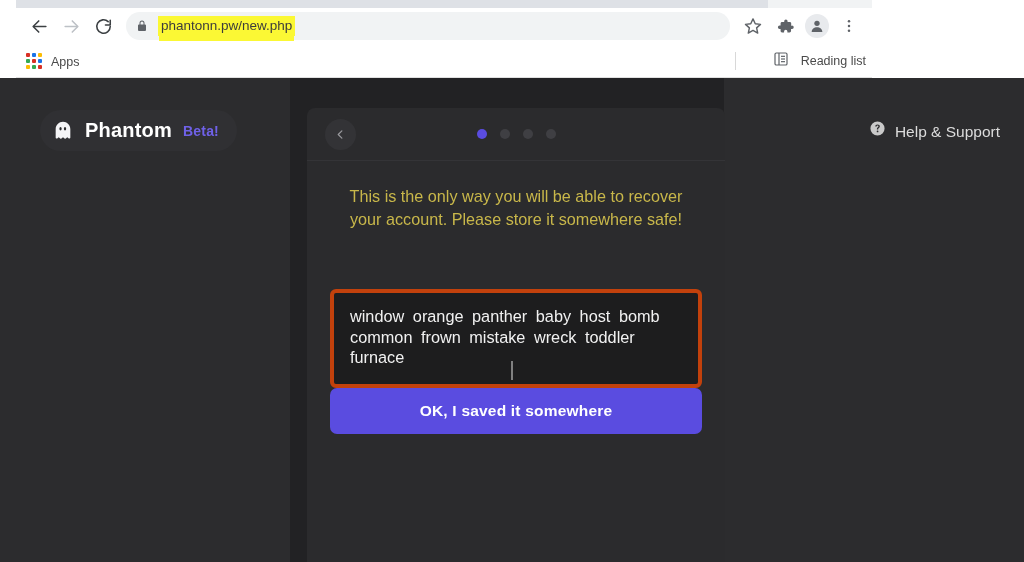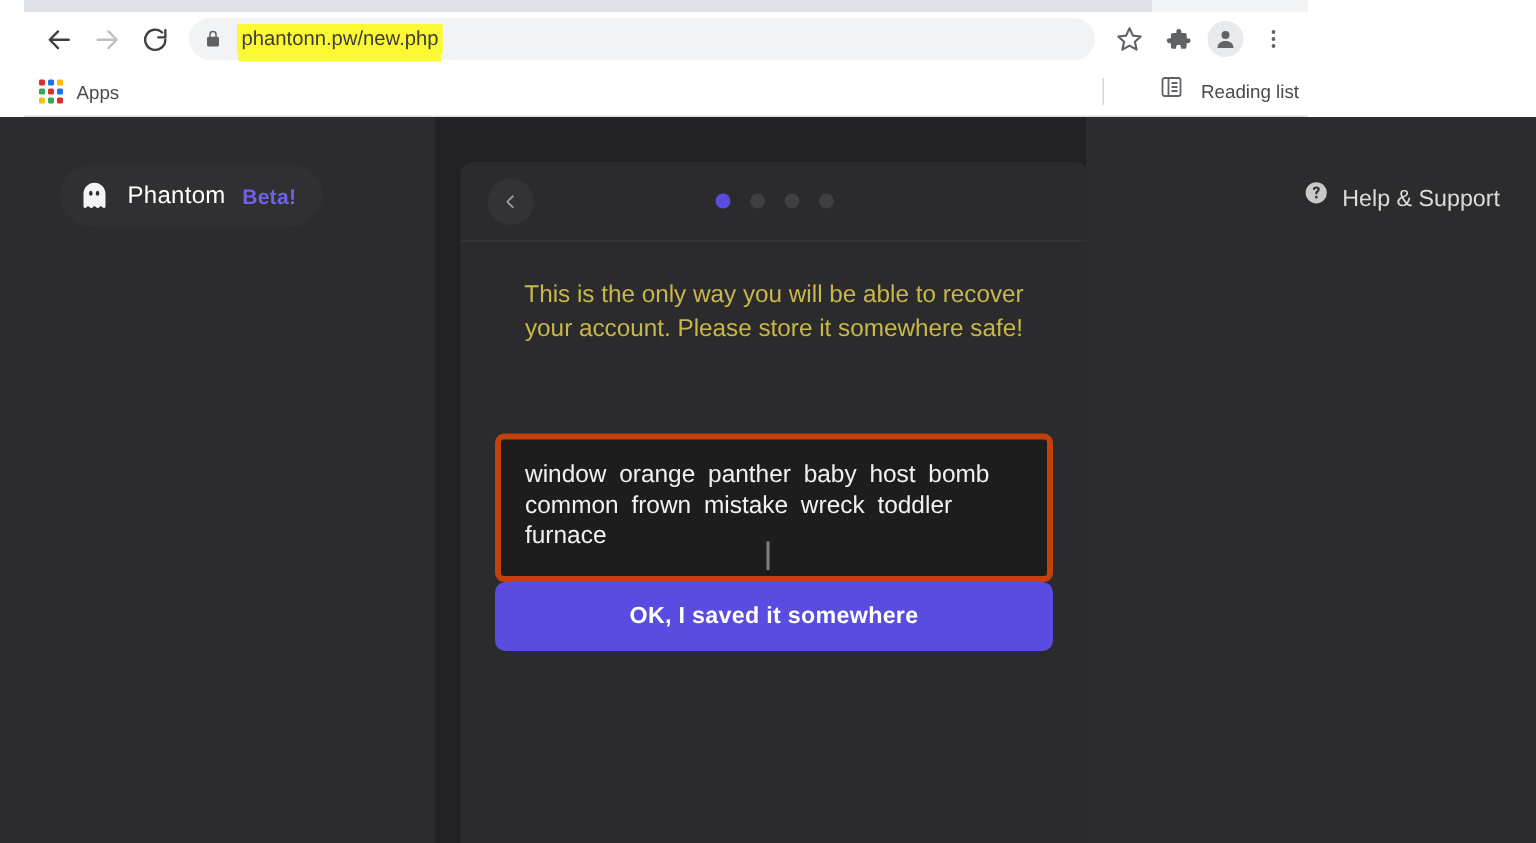--- a/index.html
+++ b/index.html
@@ -158,22 +158,22 @@
     height: 41px;
     display: flex;
     align-items: center;
     gap: 11px;
     background: #303033;
     border-radius: 21px;
     padding: 0 18px 0 12px;
   }
   #ghost-icon { flex: none; display:flex; }
   #brand-name {
-    font-size: 16px;
-    font-weight: normal;
+    font-size: 20px;
+    font-weight: bold;
     color: #ffffff;
     letter-spacing: .2px;
   }
   #brand-beta {
     font-size: 14px;
     font-weight: bold;
     color: #6f61e8;
     letter-spacing: .2px;
   }
 

